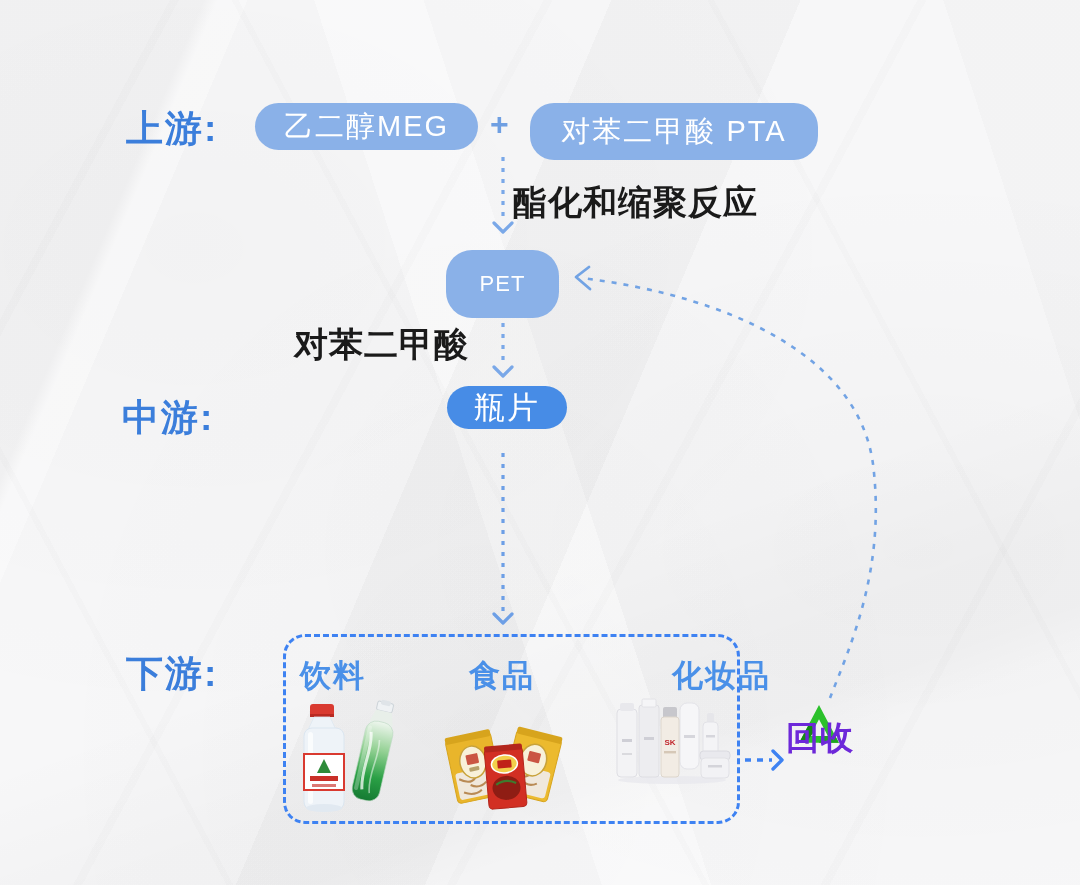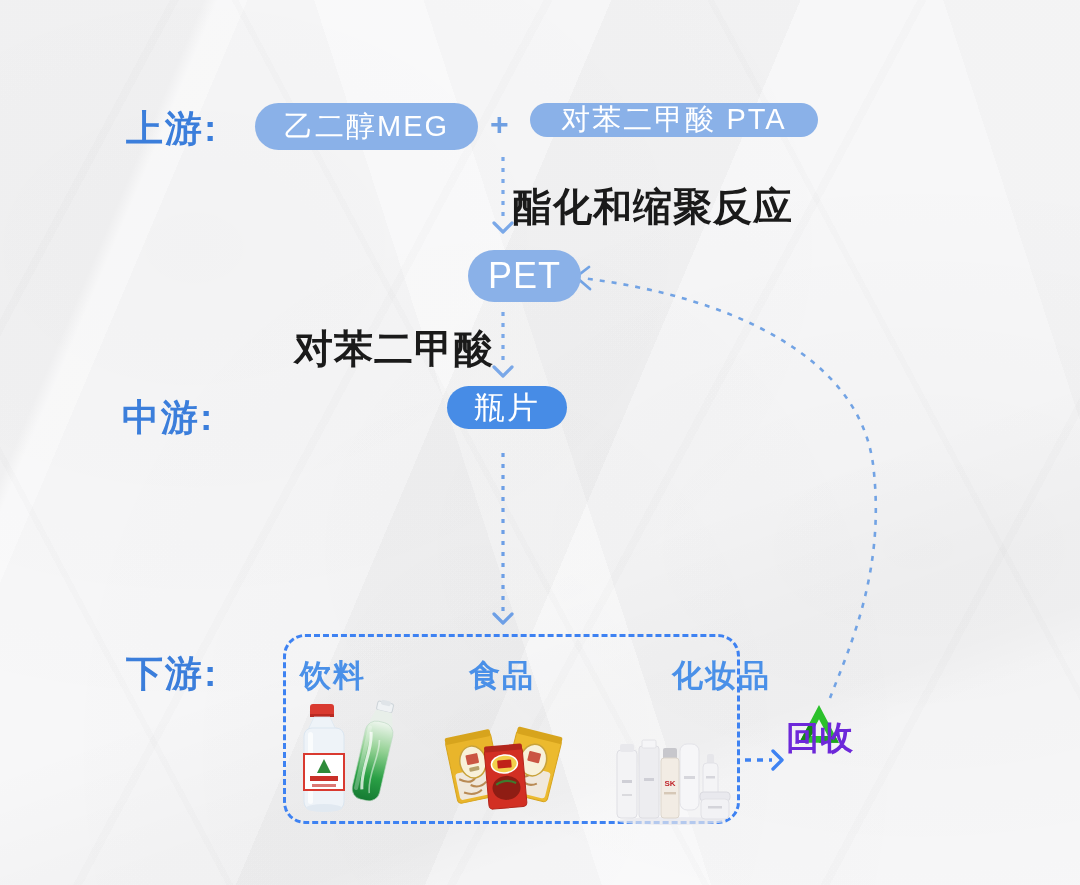--- a/index.html
+++ b/index.html
@@ -35,21 +35,21 @@
   .pill{
     position:absolute;display:flex;align-items:center;justify-content:center;
     color:#ffffff;letter-spacing:2px;white-space:nowrap;
   }
   .pill-light{background:#8ab1e8;}
   .pill-dark{background:#478ce6;}
   .plus{
     position:absolute;color:#6f9fe2;font-size:32px;font-weight:700;
   }
   .process-text{
-    position:absolute;color:#1a1a1a;font-size:39px;font-weight:600;letter-spacing:1px;white-space:nowrap;
+    position:absolute;color:#1a1a1a;font-size:34px;font-weight:600;letter-spacing:1px;white-space:nowrap;
   }
   .category-label{
     position:absolute;color:#4a90e8;font-size:31px;font-weight:600;letter-spacing:2px;white-space:nowrap;
   }
   .downstream-box{
     position:absolute;left:283px;top:634px;width:457px;height:190px;
     border:3px dashed #3e82f2;border-radius:22px;box-sizing:border-box;
   }
   .recycle-label{
     position:absolute;left:786px;top:716px;color:#6d28d9;font-size:33px;font-weight:700;letter-spacing:1px;
@@ -91,25 +91,25 @@
       <polyline points="589,267 576,277 590,289" fill="none" stroke="#72a3e4" stroke-width="2.8" stroke-linecap="round" stroke-linejoin="round"></polyline>
     </g>
   </svg>
 
   <div class="abs section-label" style="left:126px;top:104px;">上游:</div>
 
   <div class="pill pill-light" style="left:255px;top:103px;width:223px;height:47px;border-radius:24px;font-size:29px;">乙二醇MEG</div>
 
   <div class="plus" style="left:490px;top:106px;">+</div>
 
-  <div class="pill pill-light" style="left:530px;top:103px;width:288px;height:34px;border-radius:24px;font-size:29px;">对苯二甲酸 PTA</div>
+  <div class="pill pill-light" style="left:530px;top:103px;width:288px;height:57px;border-radius:24px;font-size:29px;">对苯二甲酸 PTA</div>
 
   <div class="process-text" style="left:513px;top:180px;">酯化和缩聚反应</div>
 
-  <div class="pill pill-light" style="left:468px;top:250px;width:113px;height:52px;border-radius:26px;font-size:36px;letter-spacing:1px;">PET</div>
+  <div class="pill pill-light" style="left:446px;top:250px;width:113px;height:68px;border-radius:26px;font-size:22px;letter-spacing:1px;">PET</div>
 
   <div class="process-text" style="left:294px;top:322px;">对苯二甲酸</div>
 
   <div class="abs section-label" style="left:122px;top:393px;">中游:</div>
 
   <div class="pill pill-dark" style="left:447px;top:386px;width:120px;height:43px;border-radius:28px;font-size:31px;">瓶片</div>
 
   <div class="abs section-label" style="left:126px;top:649px;">下游:</div>
 
   <div class="downstream-box"></div>
@@ -180,21 +180,21 @@
         <rect x="43" y="24" width="38" height="60" rx="4" fill="#d22f23" stroke="#b3261c"></rect>
         <rect x="43" y="21" width="38" height="6" rx="2" fill="#b3261c"></rect>
         <ellipse cx="62" cy="40" rx="13" ry="9" fill="#f3cf4a" stroke="#ffffff" stroke-width="1.5"></ellipse>
         <rect x="55" y="36" width="14" height="8" rx="1" fill="#c02218"></rect>
         <ellipse cx="62" cy="64" rx="14" ry="12" fill="#8f1d14"></ellipse>
         <path d="M52 60 q10 -6 20 0" stroke="#3f7b2e" stroke-width="2.2" fill="none"></path>
       </g>
     </svg>
   </div>
 
-  <div class="abs" style="left:614px;top:736px;text-align:center;">
+  <div class="abs" style="left:614px;top:695px;text-align:center;">
     <svg width="118" height="90" viewBox="0 0 118 90">
       <ellipse cx="58" cy="85" rx="54" ry="4" fill="#e7e7ec" opacity="0.7"></ellipse>
       <g>
         <rect x="3" y="14" width="20" height="68" rx="4" fill="#f3f3f5" stroke="#dfdfe4"></rect>
         <rect x="6" y="8" width="14" height="8" rx="2" fill="#e8e8ec"></rect>
         <rect x="8" y="44" width="10" height="3" fill="#cfcfd6"></rect>
         <rect x="8" y="58" width="10" height="2" fill="#dadade"></rect>
       </g>
       <g>
         <rect x="25" y="10" width="20" height="72" rx="3" fill="#ededf0" stroke="#dedee3"></rect>

